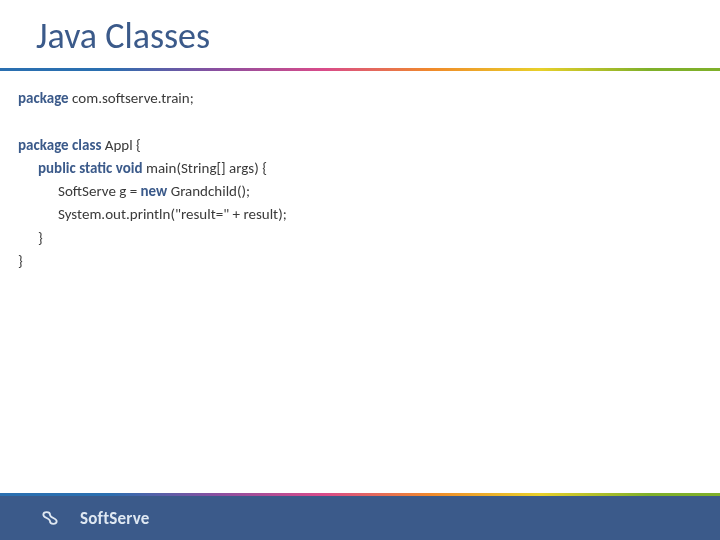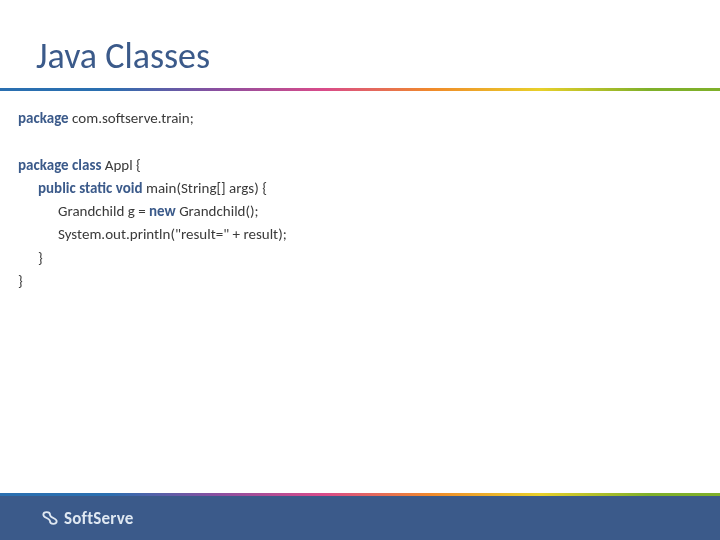--- a/index.html
+++ b/index.html
@@ -8,21 +8,21 @@
     height: 540px;
     font-family: "Segoe UI", "Gill Sans", "Gill Sans MT", Calibri, sans-serif;
     background: #fff;
     position: relative;
     overflow: hidden;
   }
   .title {
     color: #3b5a8a;
     font-size: 36px;
     font-weight: 400;
-    padding: 34px 0 10px 36px;
+    padding: 14px 0 10px 36px;
   }
   .divider {
     height: 3px;
     width: 100%;
     background: linear-gradient(90deg,
       #2a6fb0 0%, #2a6fb0 15%,
       #8a4fa0 30%,
       #d94b8a 45%,
       #f08a2a 60%,
       #e8d02a 75%,
@@ -59,21 +59,21 @@
       #2a6fb0 0%, #2a6fb0 15%,
       #8a4fa0 30%,
       #d94b8a 45%,
       #f08a2a 60%,
       #e8d02a 75%,
       #7fb02a 90%, #7fb02a 100%);
   }
   .logo {
     display: flex;
     align-items: center;
-    gap: 4px;
+    gap: 20px;
     color: #dfe8f2;
   }
   .logo-mark {
     width: 20px; height: 20px;
   }
   .logo-text {
     font-size: 17px;
     font-weight: 600;
     letter-spacing: 0.2px;
   }
@@ -89,21 +89,21 @@
     <span class="kw">package</span><span class="pkgname"> com.softserve.train;</span>
   </div>
   <div>&nbsp;</div>
   <div>
     <span class="kw">package class</span><span> Appl {</span>
   </div>
   <div class="indent1">
     <span class="kw">public static void</span><span> main(String[] args) {</span>
   </div>
   <div class="indent2">
-    <span>Grandchild g = </span><span class="kw">new</span><span> Grandchild();</span>
+    <span>SoftServe g = </span><span class="kw">new</span><span> Grandchild();</span>
   </div>
   <div class="indent2">
     <span>System.</span><span class="ital">out</span><span>.println("result=" + result);</span>
   </div>
   <div class="indent1">}</div>
   <div>}</div>
 </div>
 
 <div class="footer-divider"></div>
 <div class="footer">

